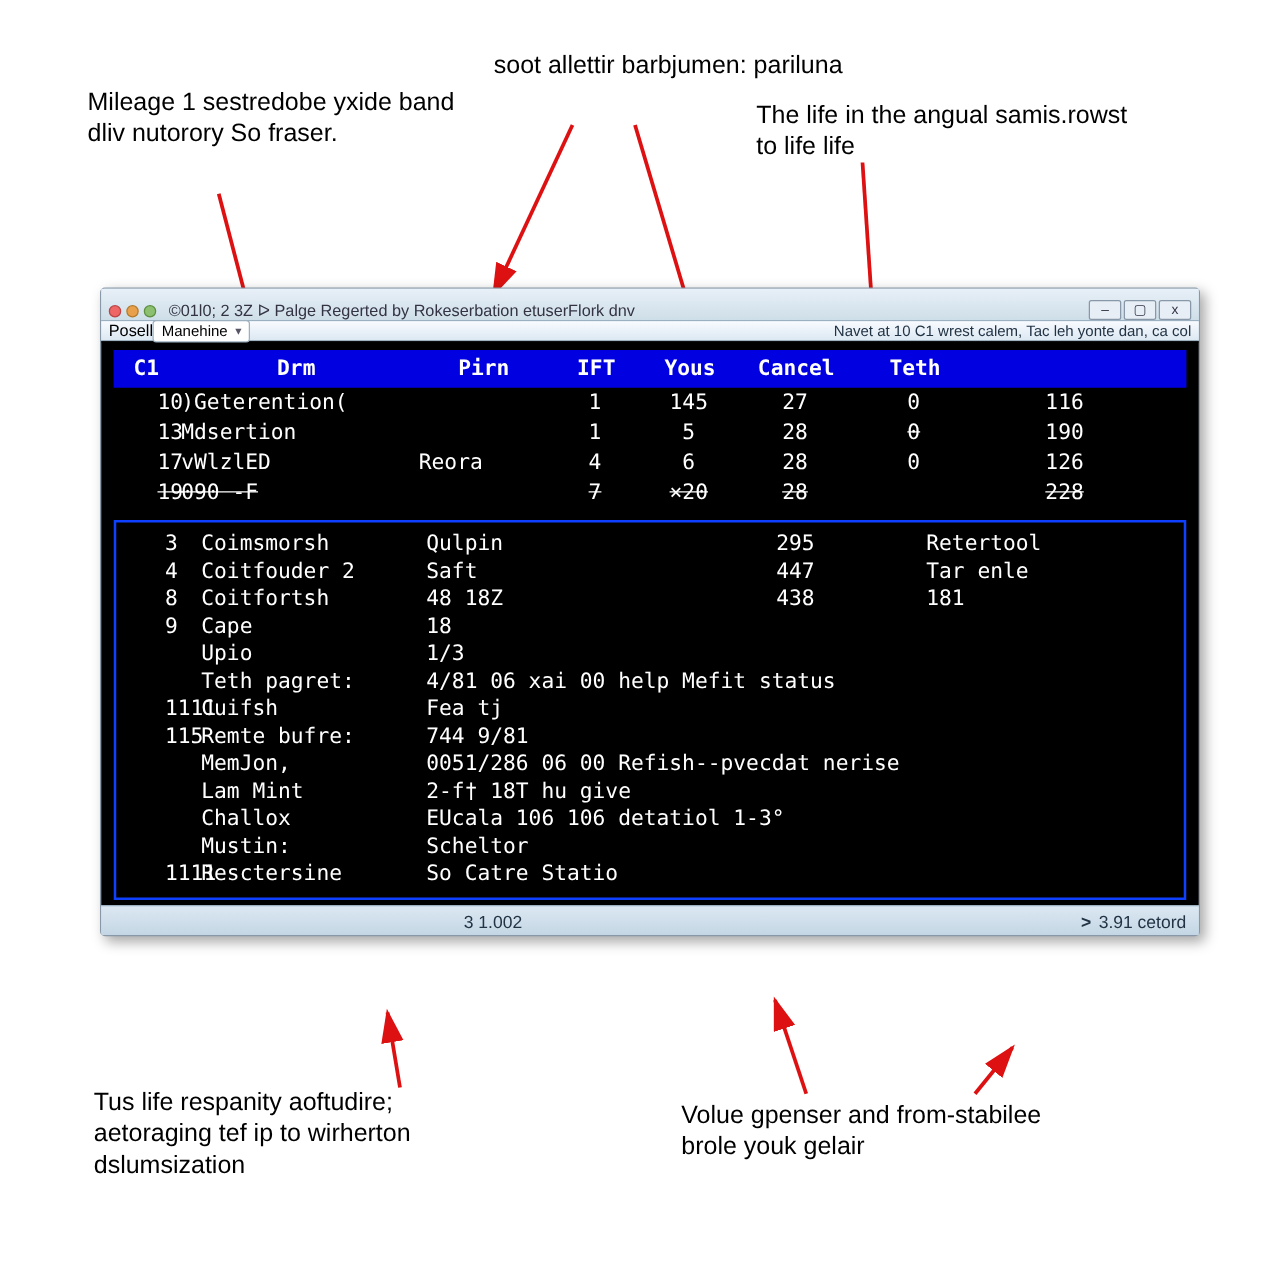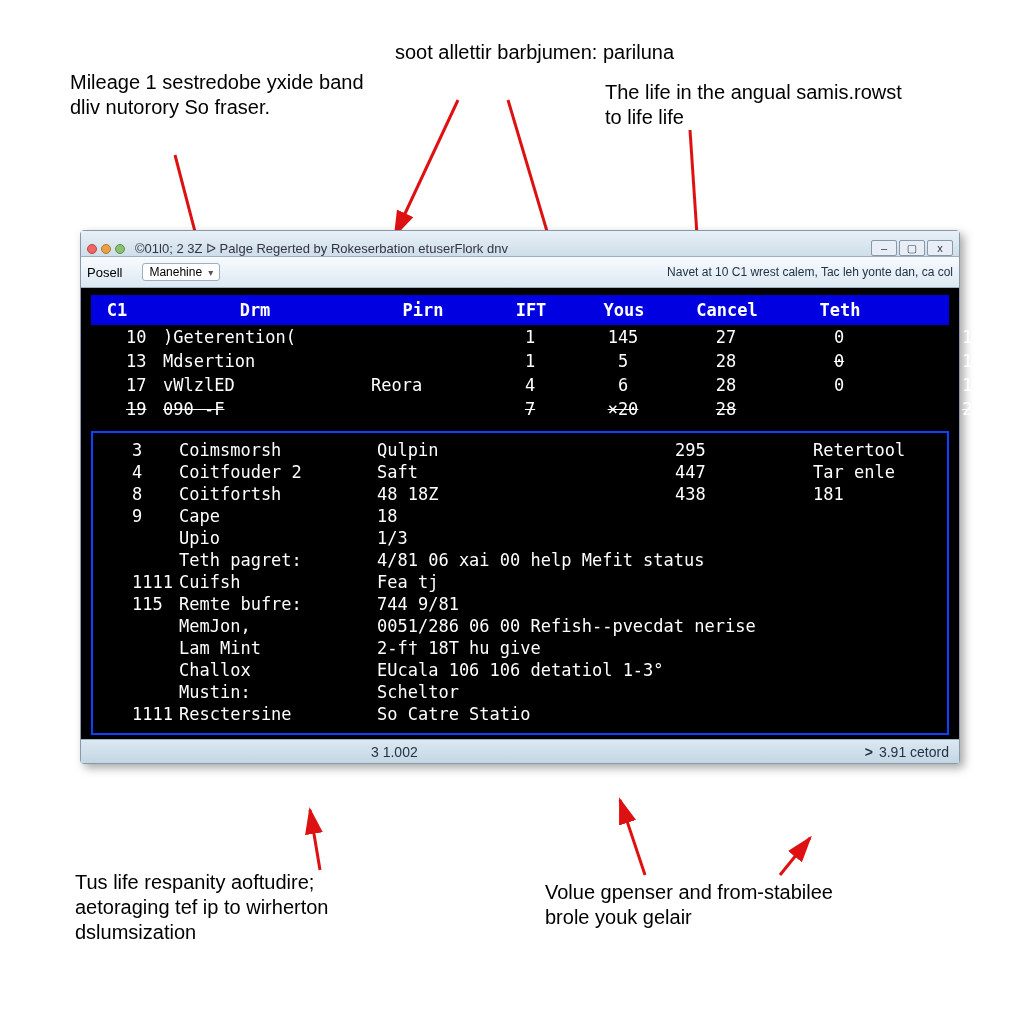--- a/index.html
+++ b/index.html
@@ -46,25 +46,25 @@
   .tb-title { margin-left: 6px; white-space: nowrap; overflow: hidden; text-overflow: ellipsis; flex: 0 0 auto; }
   .tb-spacer { flex: 1; }
   .tb-btns { display: flex; gap: 2px; }
   .tb-btn {
     width: 26px; height: 16px; border: 1px solid #8898a8; background: #e8eef6;
     font-size: 11px; line-height: 14px; text-align: center; border-radius: 2px;
     cursor: pointer;
   }
 
   .toolbar {
-    height: 31px;
+    height: 16px;
     display: flex;
     align-items: center;
     padding: 0 6px;
-    gap: 20px;
+    gap: 0;
     font-size: 13px;
     background: linear-gradient(#f8fbff, #dce8f2);
     border-bottom: 1px solid #9cb0c0;
   }
   .dropdown {
     display: inline-flex; align-items: center;
     height: 18px; padding: 0 6px;
     background: #fff; border: 1px solid #9cb0c0; border-radius: 3px;
     font-size: 12px; gap: 6px;
     cursor: pointer;
@@ -84,21 +84,21 @@
   .header-row {
     background: #0000e0;
     color: #fff;
     font-weight: bold;
     padding: 2px 0;
     border: 1px solid #0000e0;
   }
   .cols, .drow, .prow {
     display: grid;
     grid-template-columns: 50px 190px 110px 70px 80px 90px 100px 90px;
-    gap: 18px;
+    gap: 0;
   }
   .cols span, .drow span, .prow span { padding: 2px 4px; white-space: nowrap; }
   .num { text-align: left; margin-left: 31px; }
   .r { text-align: right; }
   .c { text-align: center; }
   .strike { text-decoration: line-through; }
 
   .table-top { margin-bottom: 2px; }
 
   .panel-box {

